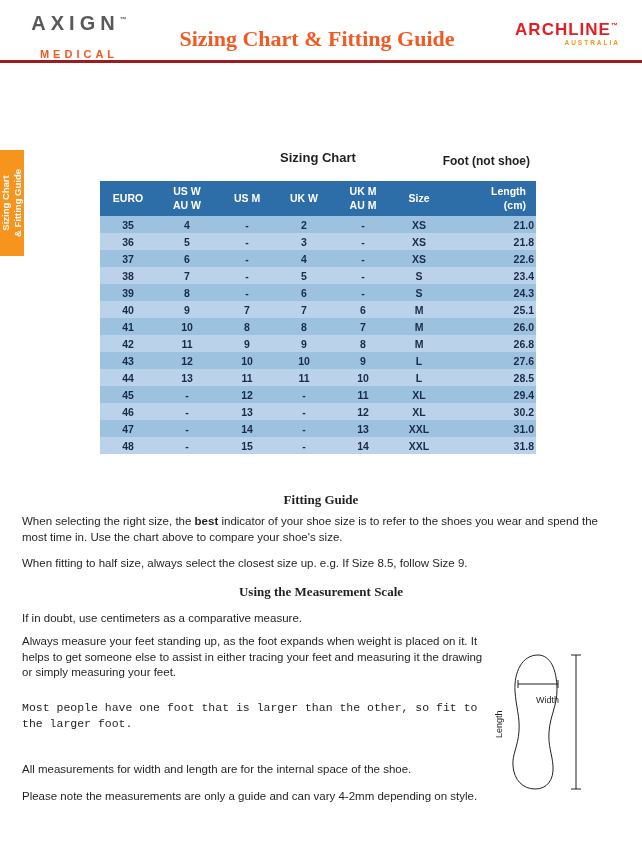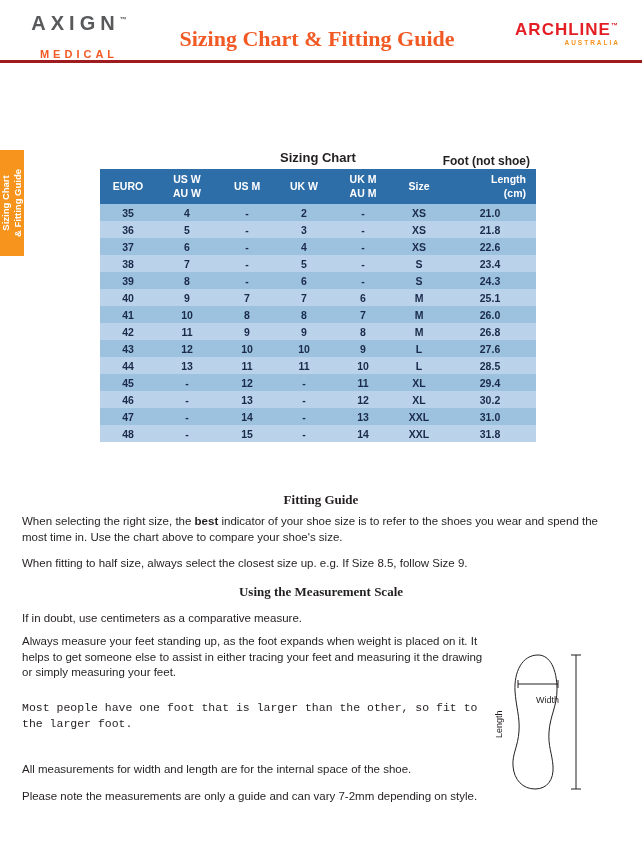--- a/index.html
+++ b/index.html
@@ -22,34 +22,34 @@
   
   .side-tab { position:absolute; left:0; top:150px; width:24px; height:106px; background:#F7941D; }
   .side-tab-inner { position:absolute; left:50%; top:50%; transform:translate(-50%,-50%) rotate(-90deg);
                     white-space:nowrap; color:#ffffff; font-weight:bold; font-size:9.5px;
                     line-height:1.25; text-align:center; }
 
   
   .chart-wrap { position:absolute; left:100px; top:150px; width:436px; }
   .chart-title { text-align:center; font-weight:bold; font-size:13px; }
   .foot-note { position:absolute; right:6px; top:4px; font-weight:bold; font-size:12px; }
-  table.sizing { border-collapse:collapse; width:436px; margin-top:4px; table-layout:fixed; }
+  table.sizing { border-collapse:collapse; width:436px; margin-top:16px; table-layout:fixed; }
   table.sizing th { background:#2D6DA8; color:#ffffff; font-weight:bold; font-size:10.5px;
                     padding:4px 2px; line-height:1.3; vertical-align:middle; text-align:center; }
   table.sizing td { text-align:center; font-weight:bold; font-size:10.5px; color:#1b2a4a;
                     padding:2.5px 2px; }
   table.sizing tbody tr:nth-child(odd)  { background:#9CC2E0; }
   table.sizing tbody tr:nth-child(even) { background:#BAD3EA; }
   table.sizing th:nth-child(1), table.sizing td:nth-child(1) { width:56px; }
   table.sizing th:nth-child(2), table.sizing td:nth-child(2) { width:62px; }
   table.sizing th:nth-child(3), table.sizing td:nth-child(3) { width:58px; }
   table.sizing th:nth-child(4), table.sizing td:nth-child(4) { width:56px; }
   table.sizing th:nth-child(5), table.sizing td:nth-child(5) { width:62px; }
   table.sizing th:nth-child(6), table.sizing td:nth-child(6) { width:50px; }
-  table.sizing th:nth-child(7), table.sizing td:nth-child(7) { width:92px; }
+  table.sizing th:nth-child(7), table.sizing td:nth-child(7) { width:92px;text-align:right; }
   table.sizing th:nth-child(7) { text-align:right; padding-right:10px; }
 
   
   .section-title { position:absolute; left:0; right:0; text-align:center; font-weight:bold; font-size:13px; color:#231f20;font-family:Liberation Serif, serif; }
   .para { position:absolute; font-size:11.5px; line-height:1.35; color:#231f20; }
 
   
   .foot-diagram { position:absolute; left:492px; top:648px; width:104px; height:148px; }
   .foot-diagram svg { display:block; }
 </style>
@@ -253,21 +253,21 @@
   <div class="section-title" style="top:584px;">Using the Measurement Scale</div>
 
   <div class="para" style="top:611px; left:22px; width:600px;">If in doubt, use centimeters as a comparative measure.</div>
 
   <div class="para" style="top:634px; left:22px; width:466px;">Always measure your feet standing up, as the foot expands when weight is placed on it. It helps to get someone else to assist in either tracing your feet and measuring it the drawing or simply measuring your feet.</div>
 
   <div class="para" style="top:700px; left:22px; width:466px;font-family:Liberation Mono, monospace;">Most people have one foot that is larger than the other, so fit to the larger foot.</div>
 
   <div class="para" style="top:762px; left:22px; width:466px;">All measurements for width and length are for the internal space of the shoe.</div>
 
-  <div class="para" style="top:789px; left:22px; width:480px;">Please note the measurements are only a guide and can vary 7-2mm depending on style.</div>
+  <div class="para" style="top:789px; left:22px; width:480px;">Please note the measurements are only a guide and can vary 4-2mm depending on style.</div>
 
   <div class="foot-diagram">
     <svg viewBox="0 0 104 148" width="104" height="148">
       <g fill="none" stroke="#231f20" stroke-width="1">
         <path d="M46,7 C30,7 22,24 23,43 C24,59 28,69 27,83 C26,99 20,106 21,118 C22,132 31,141 43,141 C55,141 62,132 61,118 C60,105 56,98 57,84 C58,68 65,58 65,42 C65,21 58,7 46,7 Z"></path>
         <line x1="84" y1="7" x2="84" y2="141"></line>
         <line x1="79" y1="7" x2="89" y2="7"></line>
         <line x1="79" y1="141" x2="89" y2="141"></line>
         <line x1="26" y1="36" x2="66" y2="36"></line>
         <line x1="26" y1="32" x2="26" y2="40"></line>

